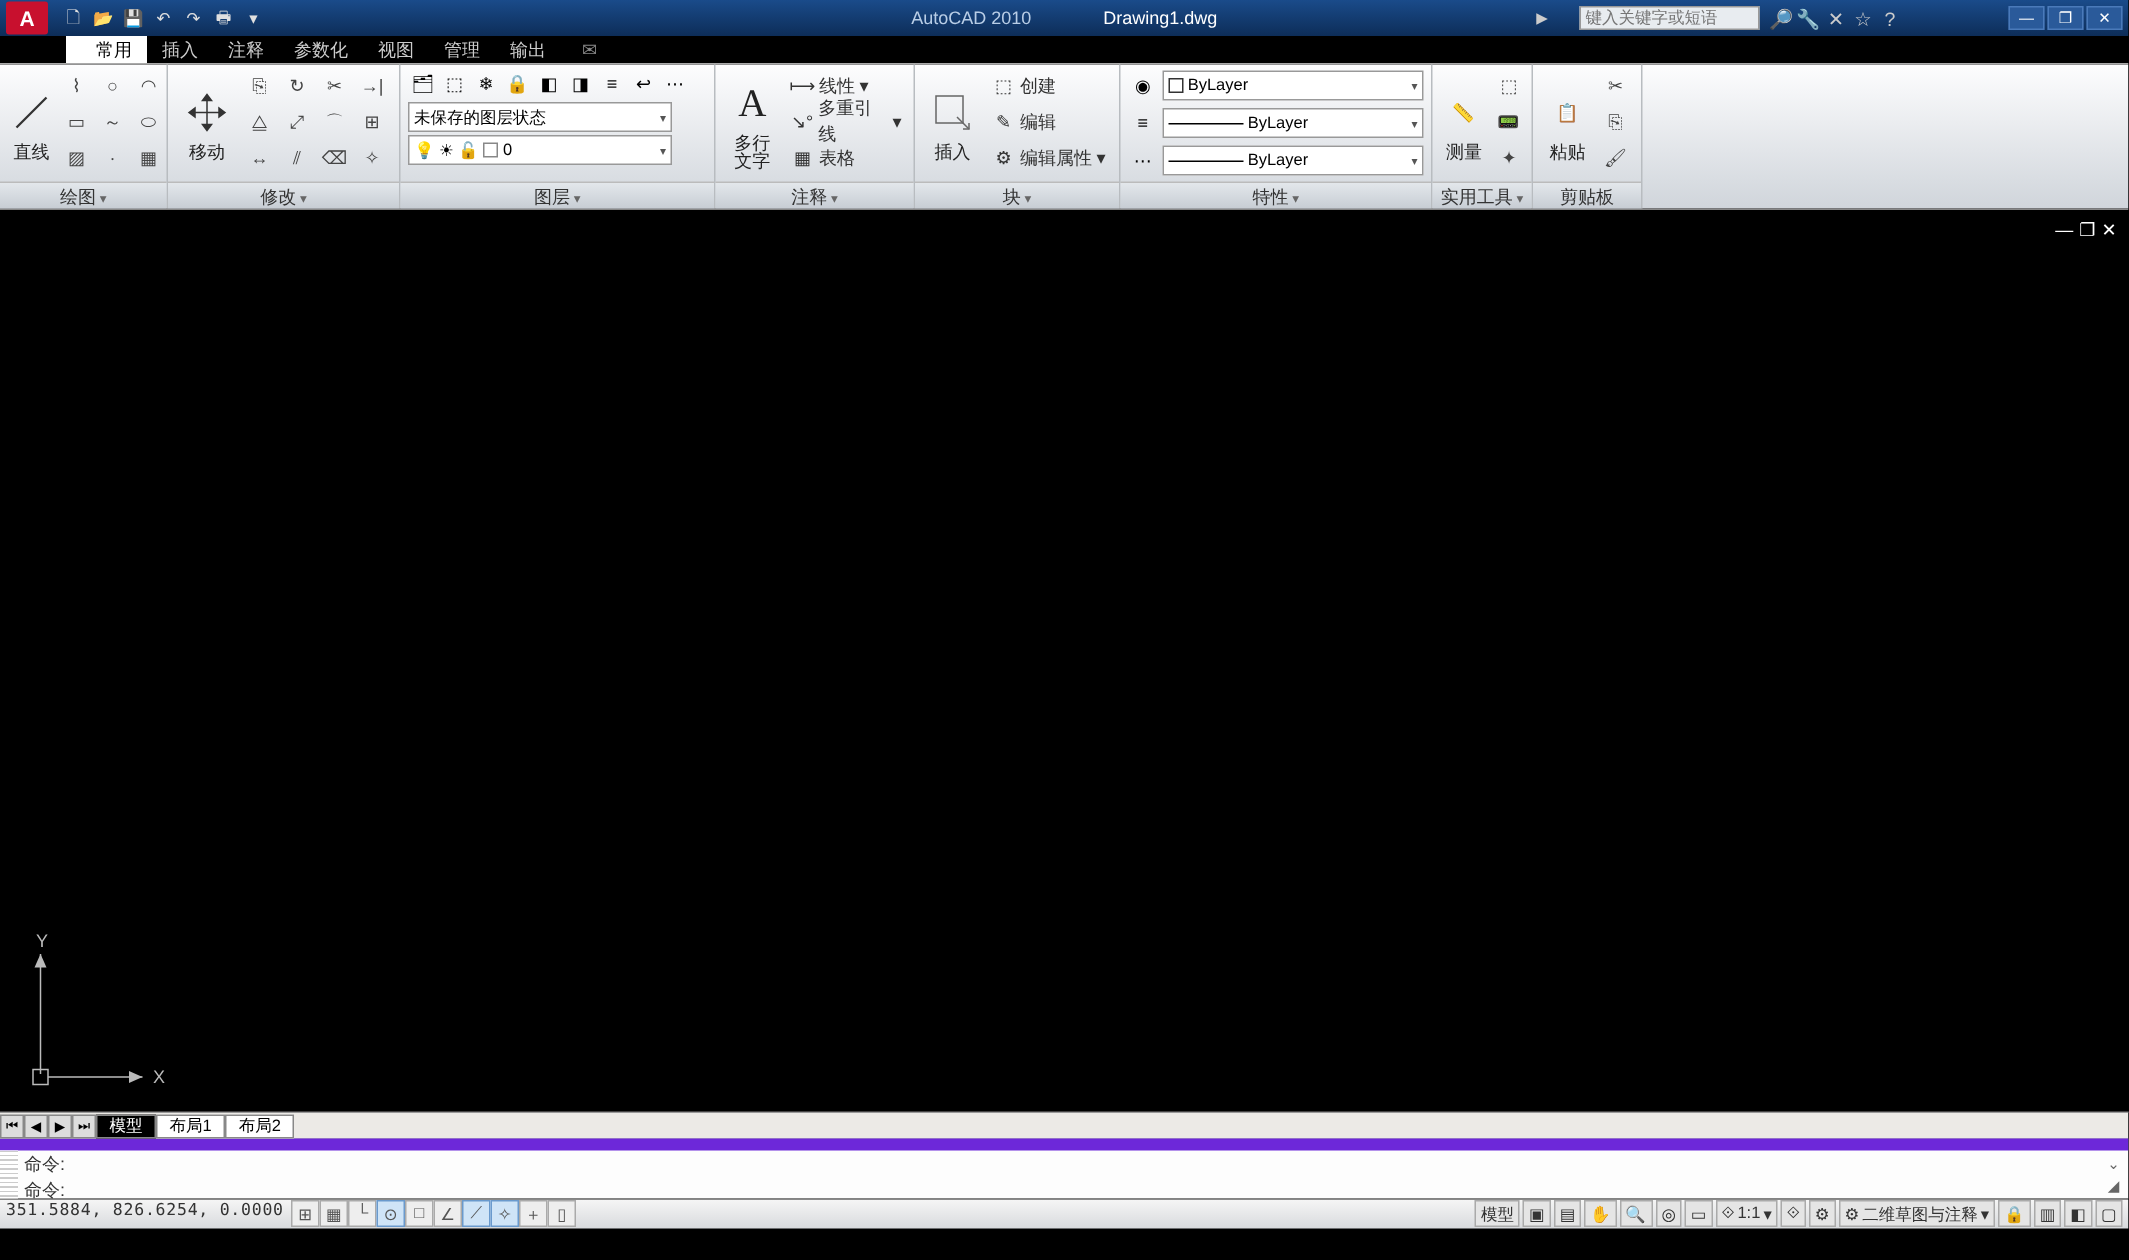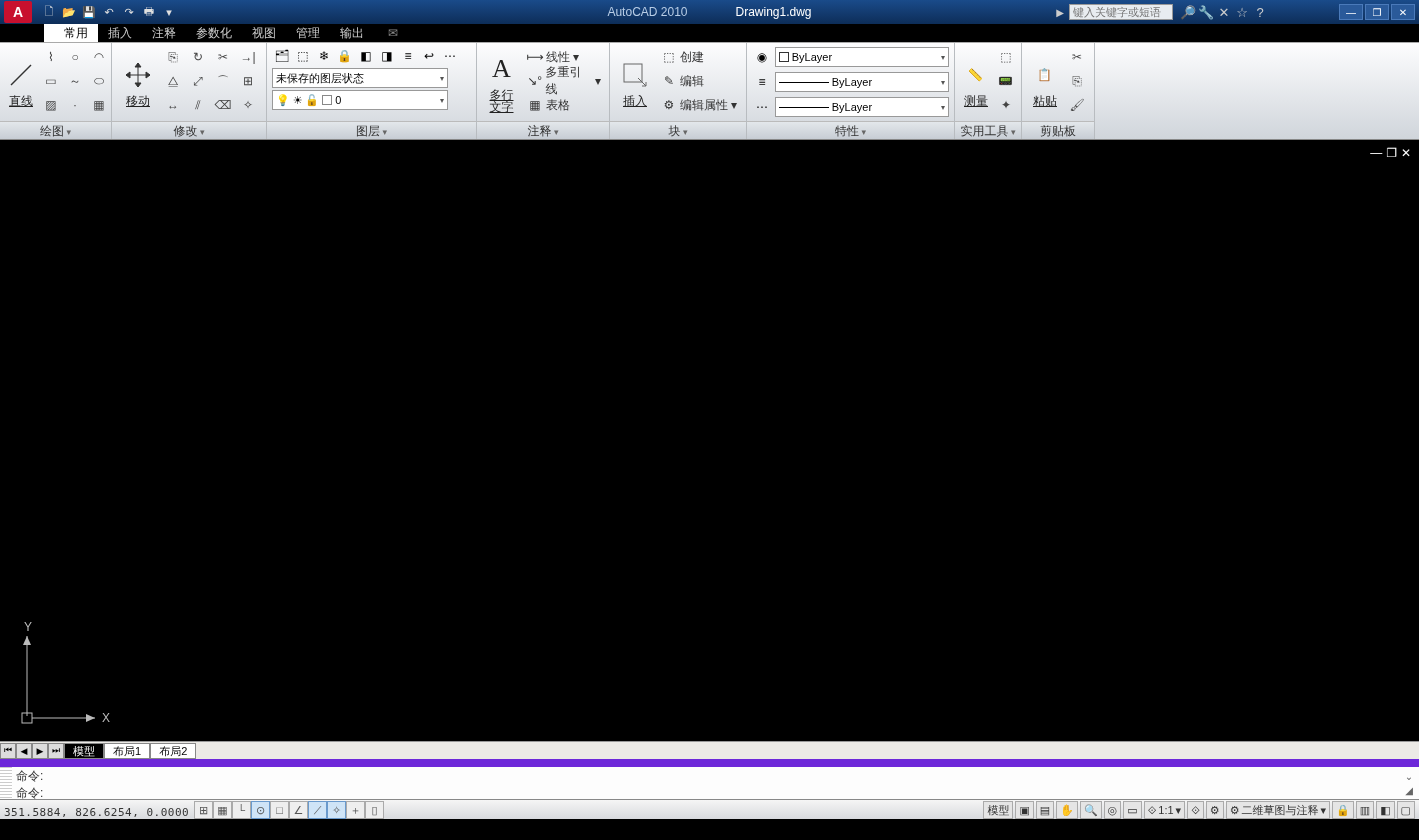--- a/index.html
+++ b/index.html
@@ -6,39 +6,39 @@
 body { width:1419px; height:840px; background:#000; overflow:hidden; font-size:12px; }
 .titlebar { height:24px; background:linear-gradient(#1a4b8a,#0d2d58); display:flex; align-items:center; position:relative; }
 .app-logo { width:28px; height:22px; background:#c8102e; margin:1px 4px; border-radius:2px; display:flex; align-items:center; justify-content:center; color:#fff; font-weight:bold; font-size:14px; }
 .qat { display:flex; gap:2px; padding:0 4px; }
 .qat .btn { width:18px; height:18px; display:flex; align-items:center; justify-content:center; color:#e0e0e0; font-size:11px; cursor:pointer; }
 .title-center { position:absolute; left:50%; transform:translateX(-50%); color:#d6e4f5; display:flex; gap:20px; }
 .title-center .appname { color:#b8cde6; }
 .title-center .doc { color:#fff;margin-left:28px; }
 .search-area { position:absolute; right:150px; display:flex; align-items:center; gap:2px; }
 .search-area .play { color:#ccc; font-size:10px; width:14px; text-align:center; }
-.search-area input { width:104px; height:16px; background:#e8ecf0; border:1px solid #999; font-size:11px; padding:0 3px; }
+.search-area input { width:120px; height:16px; background:#e8ecf0; border:1px solid #999; font-size:11px; padding:0 3px;margin-left:16px; }
 .help-icons { display:flex; gap:0; margin-left:4px; }
 .help-icons .hi { width:18px; height:18px; display:flex; align-items:center; justify-content:center; color:#ccc; font-size:13px; }
 .win-controls { position:absolute; right:4px; display:flex; gap:2px; }
 .win-controls .wc { width:24px; height:16px; background:#2a5a9a; border:1px solid #4a7aba; color:#fff; display:flex; align-items:center; justify-content:center; font-size:10px; }
 
 .tabrow { height:18px; background:#000; display:flex; align-items:flex-end; padding-left:44px; gap:0; }
 .tabrow .tab { padding:2px 10px; color:#ccc; font-size:12px; height:18px; line-height:14px; cursor:pointer; }
 .tabrow .tab.active { background:#fff; color:#000;padding-left:20px; }
 .tabrow .mail-icon { margin-left:8px; color:#888; font-size:12px; padding:2px 6px;}
 
 .ribbon { height:98px; background:linear-gradient(#fdfdfe,#d0d5db); border-top:1px solid #aaa; display:flex; border-bottom:1px solid #888;}
 .panel { border-right:1px solid #b8bcc0; display:flex; flex-direction:column; }
 .panel-body { flex:1; display:flex; align-items:flex-start; padding:3px 5px; gap:3px;}
 .panel-title { height:18px; background:linear-gradient(#e3e7eb,#c7cdd4); border-top:1px solid #bbb; text-align:center; font-size:12px; color:#333; line-height:18px; position:relative;}
 .panel-title .dn::after{content:" ▾"; font-size:9px; color:#666;}
 .bigbtn { display:flex; flex-direction:column; align-items:center; justify-content:center; width:42px; height:72px; gap:2px; cursor:pointer; }
 .bigbtn .icon { width:32px; height:36px; display:flex; align-items:center; justify-content:center; }
-.bigbtn .lbl { font-size:12px; color:#222; text-align:left; line-height:12px;text-decoration:underline;}
+.bigbtn .lbl { font-size:12px; color:#222; text-align:left; line-height:12px;}
 .smallgrid { display:grid; grid-template-columns:repeat(3,22px); grid-auto-rows:22px; gap:2px; }
 .smallgrid2 { display:grid; grid-template-columns:repeat(4,23px); grid-auto-rows:22px; gap:2px; }
 .smallcol { display:flex; flex-direction:column; gap:2px;}
 .sb { width:22px; height:22px; border:1px solid transparent; display:flex; align-items:center; justify-content:center; font-size:12px; color:#444; cursor:pointer;}
 .dd-row { display:flex; align-items:center; height:22px; gap:3px;}
 .dd { height:20px; background:#fff; border:1px solid #999; font-size:11px; display:flex; align-items:center; padding:0 3px; gap:3px; cursor:pointer;}
 .dd .arr { margin-left:auto; font-size:8px; color:#555;}
 .layer-dd { width:176px;}
 .prop-dd { width:176px;}
 .row-icons { display:flex; gap:1px;}
@@ -51,21 +51,21 @@
 .ucs { position:absolute; left:10px; bottom:10px; color:#bbb; font-size:12px; }
 .layouttabs { height:18px; background:#eceae6; display:flex; align-items:center; border-top:1px solid #999;}
 .layouttabs .nav { display:flex; }
 .layouttabs .nav .nb { width:16px; height:16px; border:1px solid #888; background:#ddd; font-size:9px; display:flex; align-items:center; justify-content:center; cursor:pointer;}
 .layouttabs .lt { padding:1px 8px; border:1px solid #888; background:#fff; font-size:11px; cursor:pointer; height:16px; line-height:13px;}
 .layouttabs .lt.active { background:#000; color:#fff;}
 .cmdline { height:40px; background:#fdfdfd; border-top:8px solid #6d28d9; display:flex; }
 .cmdline .grip { width:12px; background:repeating-linear-gradient(#ccc,#ccc 1px,#fff 1px,#fff 3px);}
 .cmdline .text { flex:1; padding:1px 4px; font-size:12px; color:#333; font-family:"SimSun",monospace;}
 .cmdline .handle { width:20px; display:flex; flex-direction:column; justify-content:center; gap:3px; align-items:center; color:#666; font-size:10px;}
-.statusbar { height:20px; background:linear-gradient(#f5f5f5,#d8dadd); border-top:1px solid #888; display:flex; align-items:flex-end; font-size:11px; color:#333;}
+.statusbar { height:20px; background:linear-gradient(#f5f5f5,#d8dadd); border-top:1px solid #888; display:flex; align-items:flex-start; font-size:11px; color:#333;}
 .statusbar .coords { width:190px; padding-left:4px; font-family:"SimSun",monospace; letter-spacing:0.5px;}
 .statusbar .toggles { display:flex; gap:0; margin-left:4px;}
 .statusbar .tg { width:19px; height:18px; border:1px solid #aaa; background:#eee; display:flex; align-items:center; justify-content:center; font-size:11px; cursor:pointer; color:#555;}
 .statusbar .tg.on { background:#cfe4f7; border-color:#6a9acd;}
 .statusbar .right { margin-left:auto; display:flex; align-items:center; gap:2px; padding-right:4px;}
 .statusbar .right .rb { height:18px; padding:0 3px; border:1px solid #aaa; background:#e5e5e5; display:flex; align-items:center; gap:2px; font-size:11px; cursor:pointer;}
 svg { display:block; }
 </style>
 </head>
 <body>

